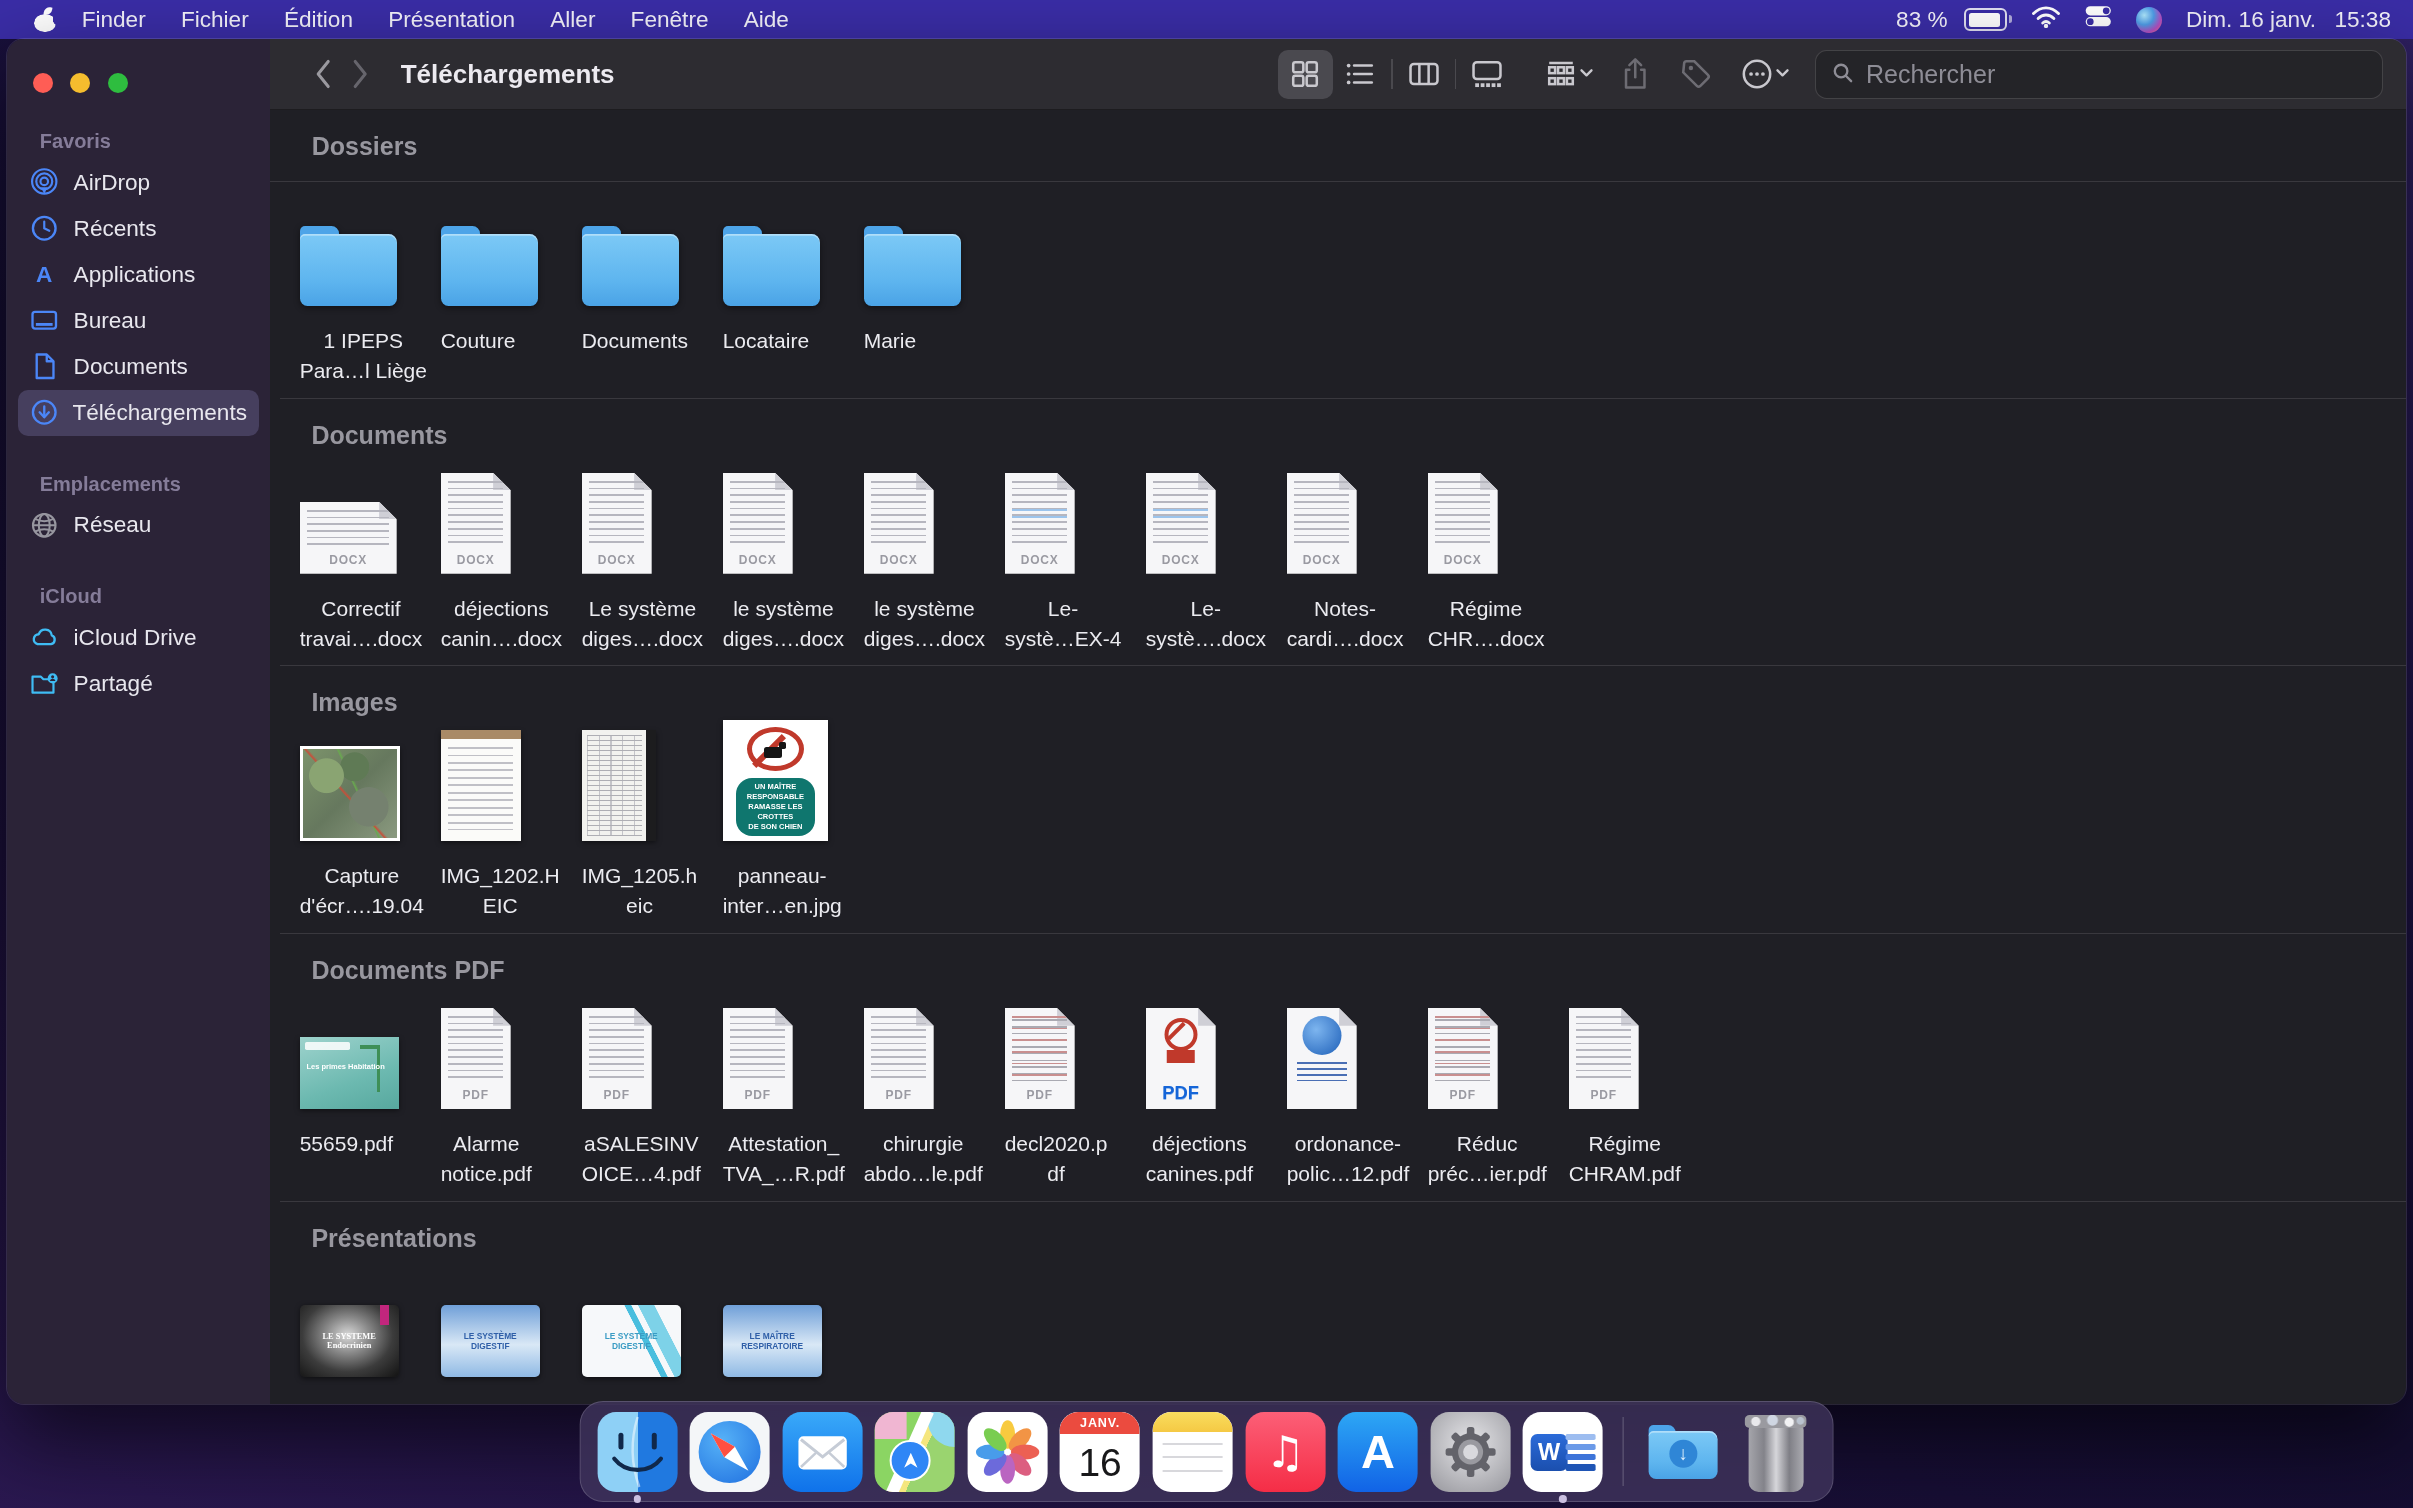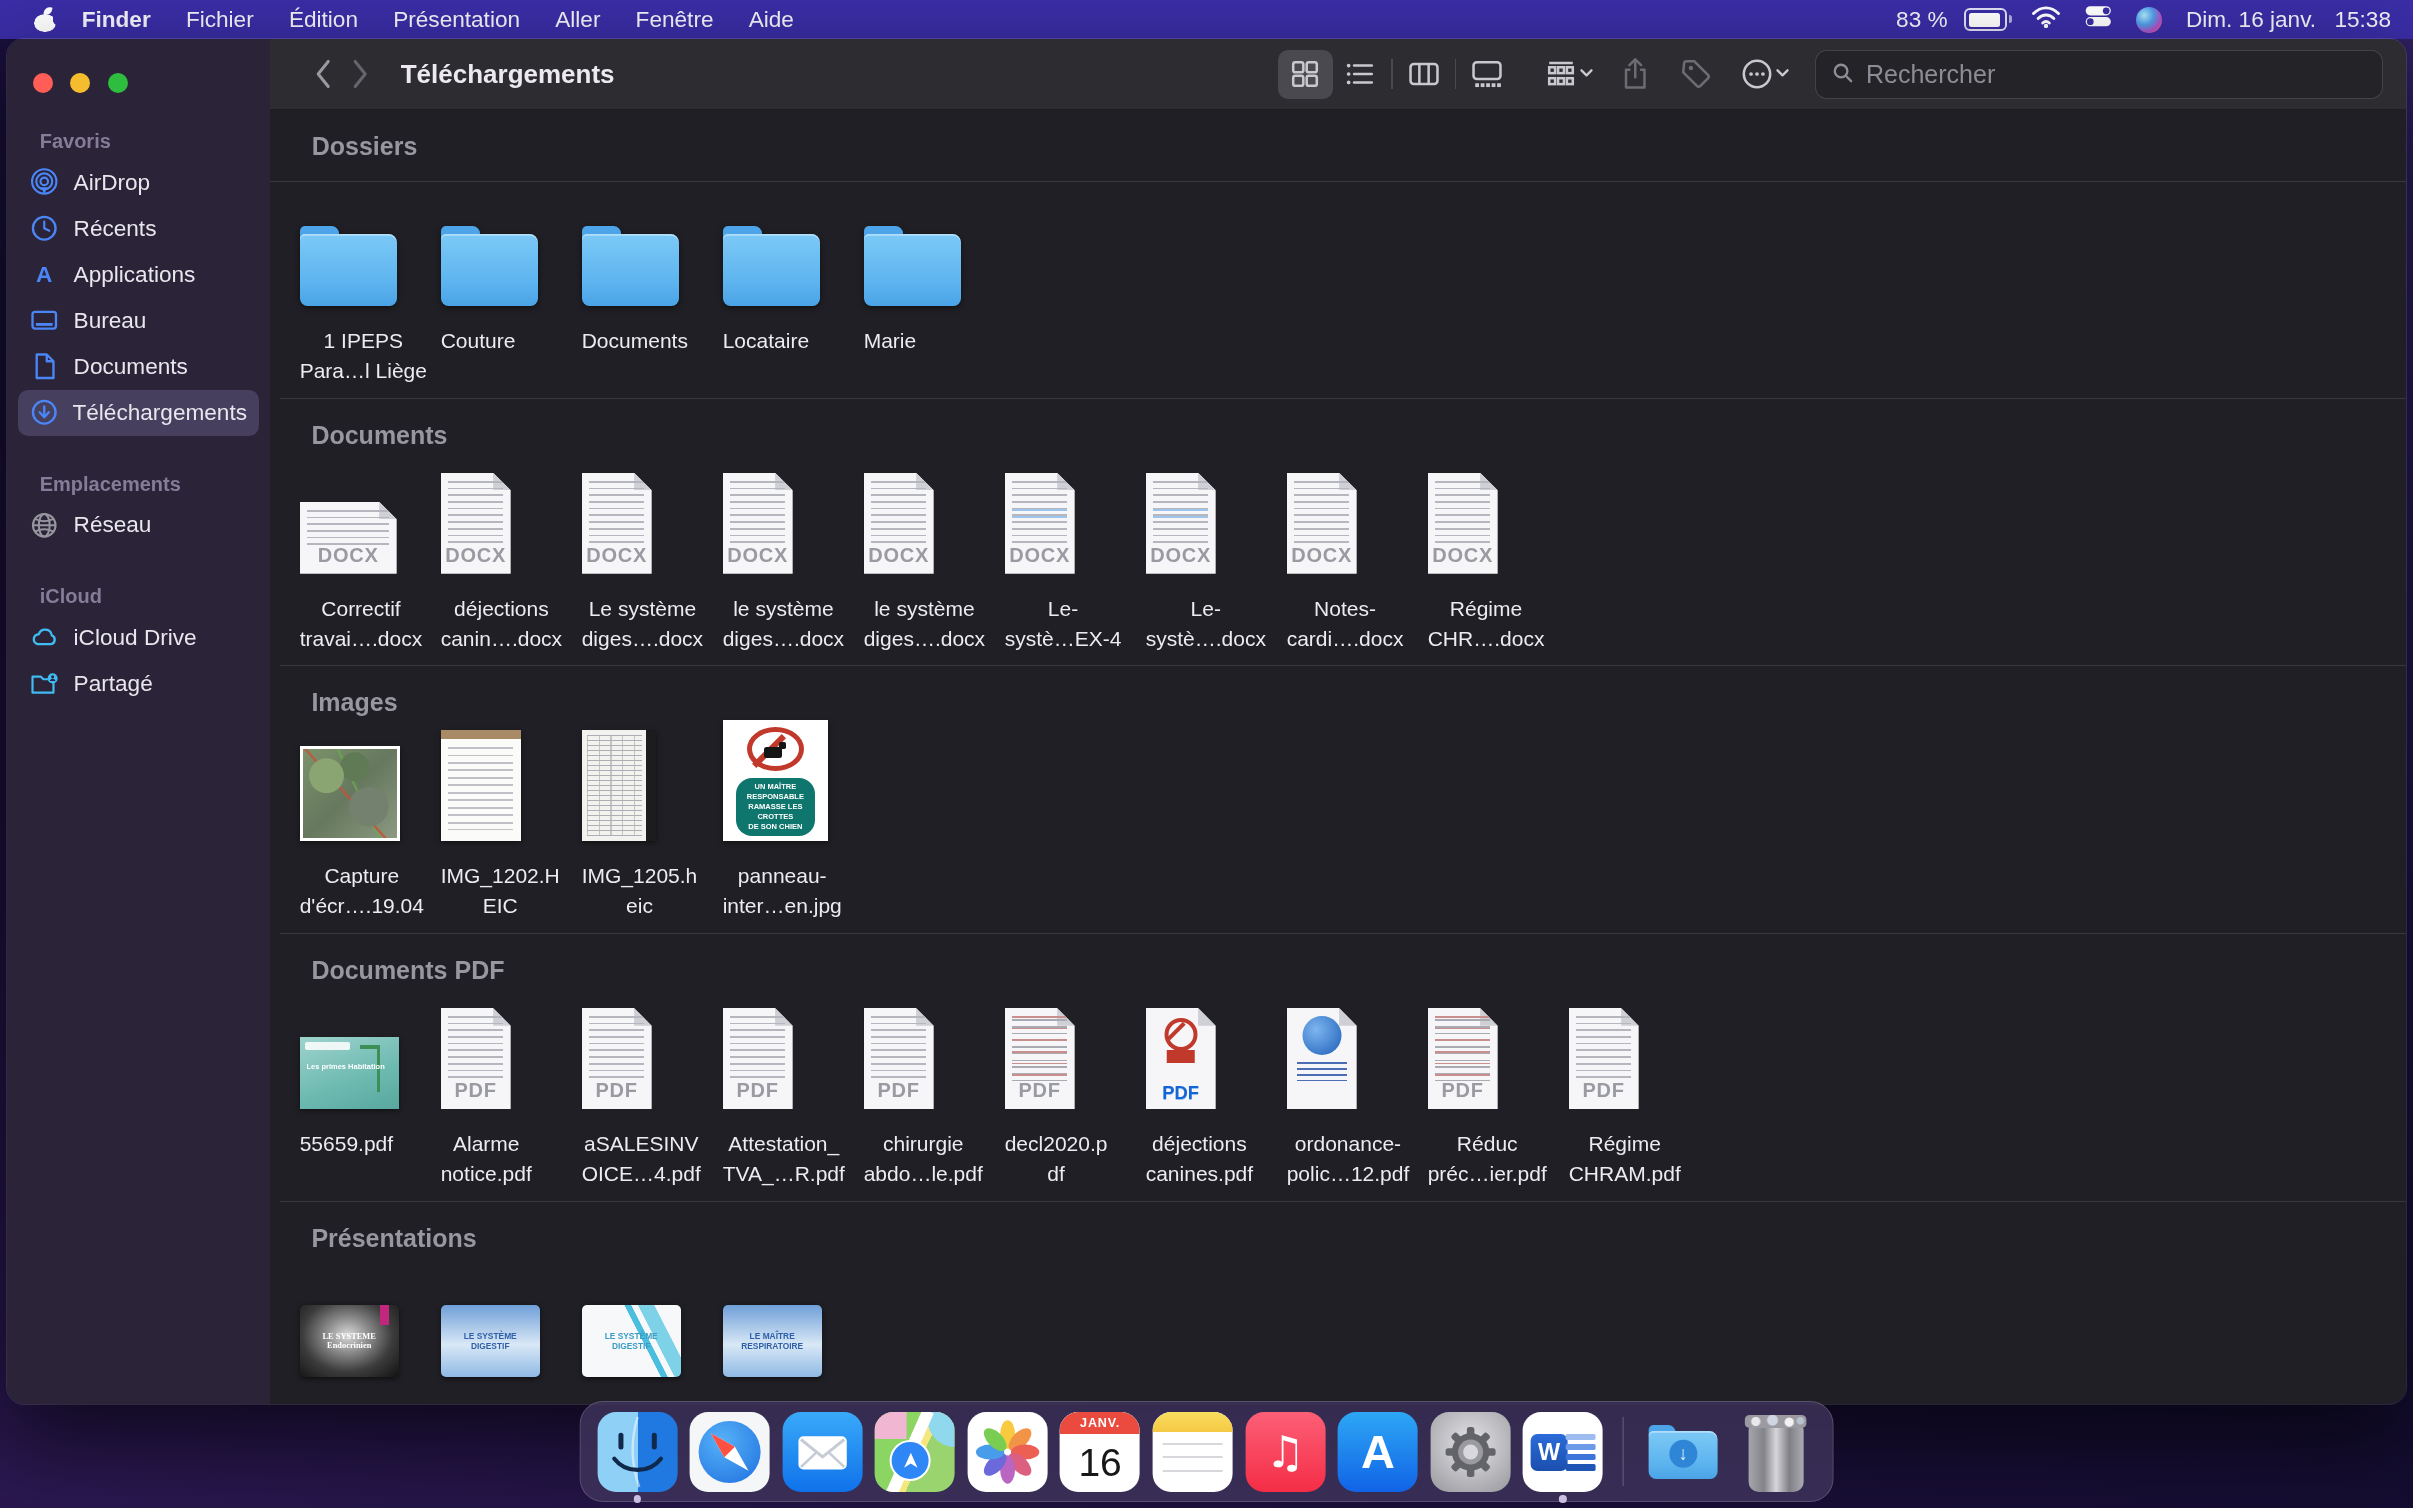--- a/index.html
+++ b/index.html
@@ -11,21 +11,21 @@
   .menubar{position:absolute;top:0;left:0;right:0;height:39px;background:#3a2da6;
     display:flex;align-items:center;padding:0 22px;color:#f4f3fb;font-size:22.6px;}
   .apple{width:22px;height:25px;margin:0 8.4px 0 11.7px;position:relative;}
   .apple .body{position:absolute;left:0;top:6.7px;width:22px;height:18.4px;background:#fff;
     border-radius:48% 48% 46% 46%;
     -webkit-mask:radial-gradient(circle at 113% 30%,transparent 5.9px,#000 6.3px);
             mask:radial-gradient(circle at 113% 30%,transparent 5.9px,#000 6.3px);}
   .apple .leaf{position:absolute;left:10px;top:0;width:7.5px;height:7.5px;background:#fff;
     border-radius:80% 0 80% 0;transform:rotate(8deg);}
   .menu-item{padding:0 17.6px;line-height:39px;}
-  .menu-item.bold{font-weight:700;}
+  .menu-item.bold{font-weight:400;}
   .status{margin-left:auto;display:flex;align-items:center;gap:23.5px;}
   .bat{width:39px;height:19px;border:2.1px solid rgba(255,255,255,.85);border-radius:5.9px;position:relative;}
   .bat:after{content:"";position:absolute;right:-6.7px;top:5px;width:3.4px;height:7.5px;
     background:rgba(255,255,255,.6);border-radius:0 2.5px 2.5px 0;}
   .bat .fill{position:absolute;left:2.5px;top:2.5px;bottom:2.5px;width:80%;background:#fff;border-radius:2.5px;}
   .siri{width:26px;height:26px;border-radius:50%;
     background:radial-gradient(circle at 32% 32%,#aee8fd 0%,#4f9de8 38%,#b44fc4 68%,#e26a8e 88%,#7b2ff7 100%);}
   .clockdate{display:flex;gap:18.4px;}
   
   .window{position:absolute;left:6.7px;top:39px;right:6.7px;bottom:104px;border-radius:17px;
@@ -85,21 +85,21 @@
     clip-path:polygon(0 0,100% 100%,0 100%);}
   .p-lines{position:absolute;left:7.5px;right:7.5px;top:8.4px;bottom:27px;
     background:repeating-linear-gradient(180deg,#b6b6bf 0 1.7px,transparent 1.7px 6.7px);}
   .t-page.blue .p-lines{background:
     repeating-linear-gradient(180deg,transparent 0 28.5px,#9cc4ec 28.5px 30px,transparent 30px 35px,#9cc4ec 35px 37px,transparent 37px 65px),
     repeating-linear-gradient(180deg,#b6b6bf 0 1.7px,transparent 1.7px 6.7px);}
   .t-page.red .p-lines{background:
     repeating-linear-gradient(180deg,#c98f8f 0 1.7px,transparent 1.7px 11.7px),
     repeating-linear-gradient(180deg,transparent 0 3.4px,#aaaab2 3.4px 5px,transparent 5px 6.7px);}
   .p-wm{position:absolute;bottom:6.7px;left:0;right:0;text-align:center;
-    font-size:20px;font-weight:700;color:#9a9aa2;letter-spacing:0.8px;}
+    font-size:12px;font-weight:700;color:#9a9aa2;letter-spacing:0.8px;}
   .t-teal{width:99px;height:72px;background:linear-gradient(160deg,#9ed3cd 0%,#6cb9b0 60%,#57a89e 100%);
     box-shadow:0 1.7px 5px rgba(0,0,0,.5);overflow:hidden;}
   .teal-band{position:absolute;top:5px;left:5px;width:45px;height:8.4px;background:rgba(255,255,255,.85);border-radius:1.7px;}
   .teal-crane{position:absolute;right:18.4px;top:8.4px;width:3.4px;height:47px;background:#3e8f57;}
   .teal-crane:before{content:"";position:absolute;left:-17px;top:0;width:18.4px;height:3.4px;background:#3e8f57;}
   .teal-text{position:absolute;left:6.7px;top:25px;font-size:7.5px;color:#fff;font-weight:700;}
   .pdf-sign-mini{position:absolute;top:10px;left:50%;transform:translateX(-50%);width:25px;height:25px;
     border:4.2px solid #c0392b;border-radius:50%;}
   .pdf-sign-mini:before{content:"";position:absolute;left:-2.5px;top:6.7px;width:22px;height:4.2px;
     background:#c0392b;transform:rotate(-45deg);}

